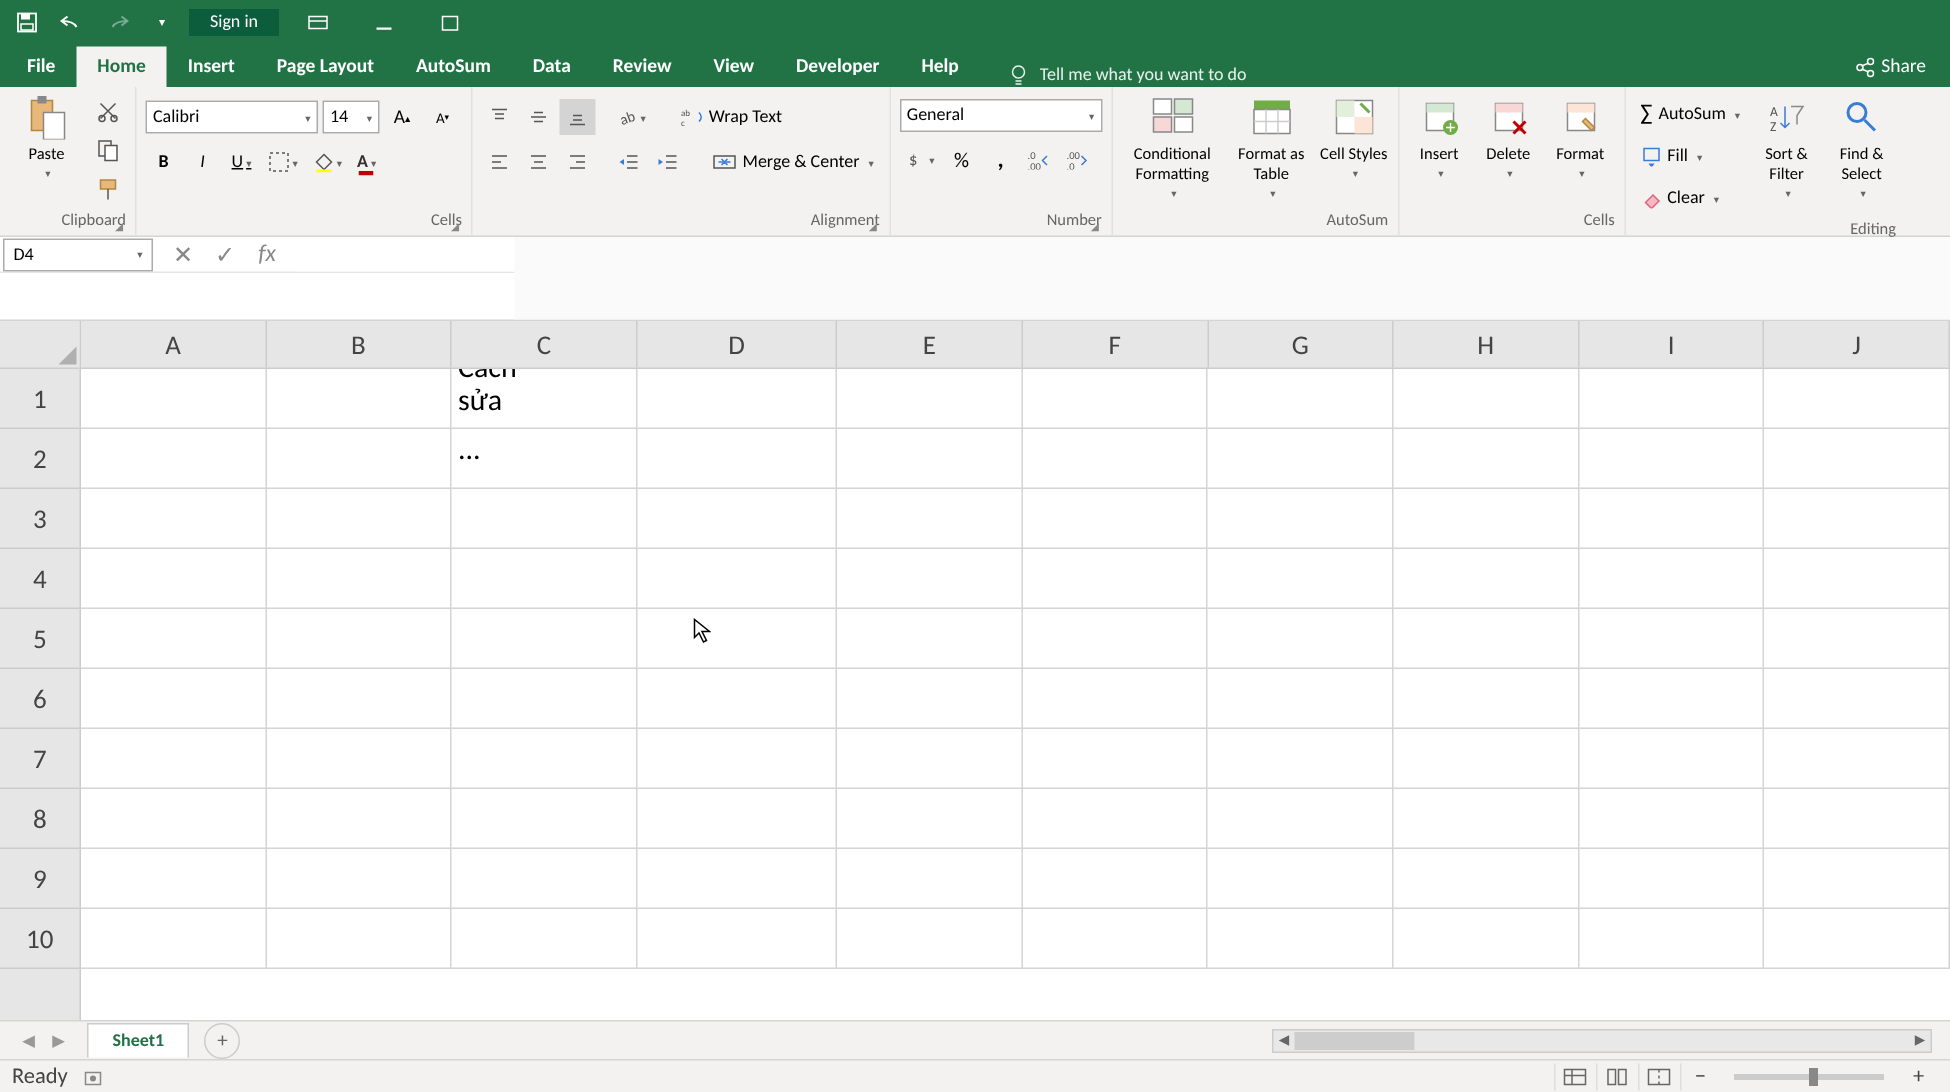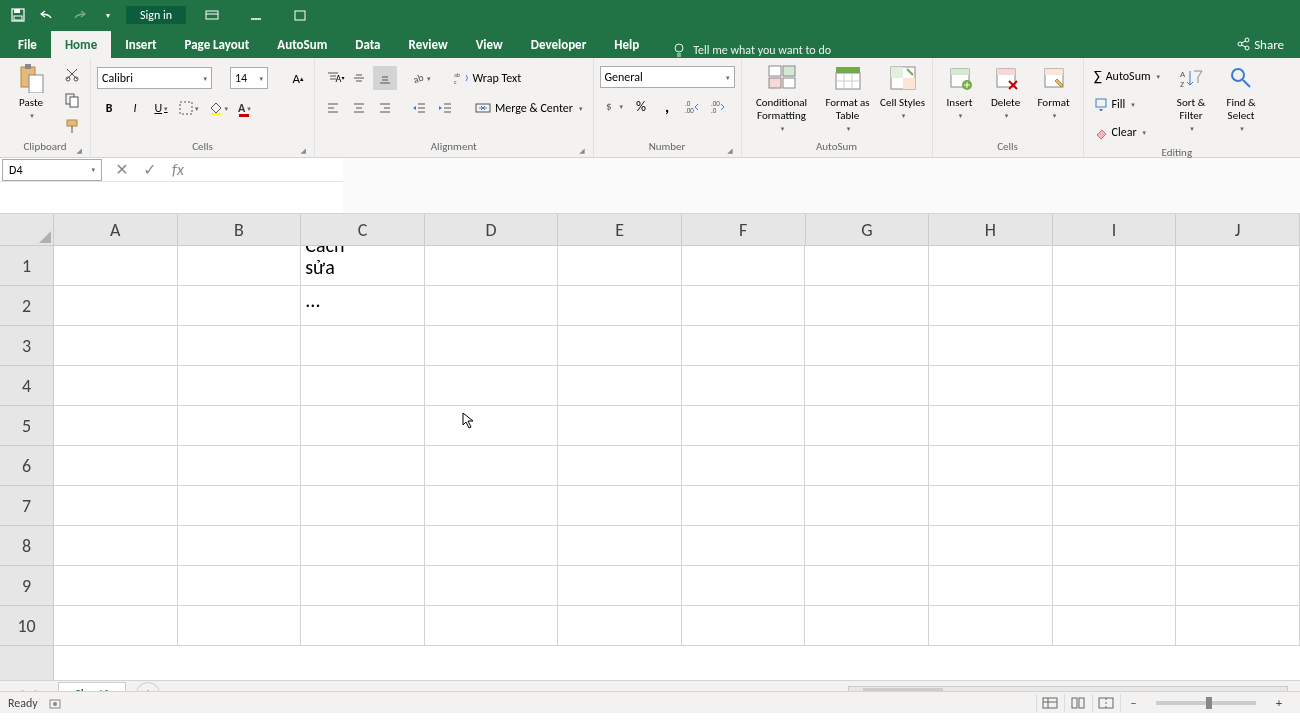--- a/index.html
+++ b/index.html
@@ -12,27 +12,27 @@
 .title-center { flex: 1; text-align: center; }
 .title-right { display: flex; align-items: center; gap: 8px; padding-right: 4px; }
 .signin-btn { background: #0b5d3b; padding: 2px 14px; font-size: 12px; cursor: pointer; }
 .win-btn { width: 36px; height: 30px; display: flex; align-items: center; justify-content: center; cursor: pointer; }
 
 
 .ribbon-tabs { height: 28px; background: #217346; display: flex; align-items: flex-end; padding: 0 4px; color: #fff; font-size: 13px; }
 .ribbon-tab { padding: 6px 14px; cursor: pointer; font-weight: bold; }
 .ribbon-tab.active { background: #f3f2f1; color: #217346; }
 .tellme { display: flex; align-items: center; gap: 6px; margin-left: 18px; opacity: .9; font-size: 12px; }
-.ribbon-share { margin-left: auto; padding: 6px 12px; display: flex; align-items: flex-start; gap: 4px; }
+.ribbon-share { margin-left: auto; padding: 6px 12px; display: flex; align-items: center; gap: 4px; }
 
 
 .ribbon-body { height: 100px; background: #f3f2f1; border-bottom: 1px solid #d4d4d4; display: flex; }
 .rgroup { display: flex; flex-direction: column; border-right: 1px solid #e1e1e1; padding: 4px 6px 0; }
 .rgroup-content { flex: 1; display: flex; align-items: flex-start; gap: 4px; }
-.rgroup-label { text-align: center; font-size: 11px; color: #666; padding: 2px 0 4px; position: relative; }
+.rgroup-label { text-align: right; font-size: 11px; color: #666; padding: 2px 0 4px; position: relative; }
 .rgroup-label.launcher::after { content: "◢"; position: absolute; right: 2px; bottom: 2px; font-size: 7px; color: #888; }
 
 .big-btn { display: flex; flex-direction: column; align-items: center; justify-content: center; width: 50px; gap: 2px; cursor: pointer; font-size: 11px; text-align: center; }
 .big-btn .ico { width: 32px; height: 32px; display: flex; align-items: center; justify-content: center; }
 .mini-col { display: flex; flex-direction: column; gap: 2px; }
 .mini-btn { width: 24px; height: 24px; display: flex; align-items: center; justify-content: center; cursor: pointer; font-size: 12px; }
 .mini-btn.wide { width: auto; padding: 0 4px; }
 .drop-arrow { font-size: 7px; margin-left: 2px; color: #666; }
 
 .combo { height: 22px; border: 1px solid #ababab; background: #fff; font-size: 12px; padding: 0 4px; display: flex; align-items: center; justify-content: space-between; cursor: pointer; }
@@ -69,21 +69,21 @@
 .sheettabs { position: absolute; bottom: 22px; left: 0; right: 0; height: 26px; background: #f3f2f1; border-top: 1px solid #d4d4d4; display: flex; align-items: center; }
 .nav-arrows { display: flex; gap: 2px; padding: 0 10px; }
 .nav-arrow { width: 18px; height: 18px; display: flex; align-items: center; justify-content: center; font-size: 11px; color: #999; cursor: pointer; }
 .sheet-tab { padding: 4px 16px; background: #fff; border: 1px solid #ccc; border-bottom: none; font-size: 12px; font-weight: 600; color: #217346; cursor: pointer; }
 .add-sheet { width: 24px; height: 24px; border: 1px solid #ccc; border-radius: 50%; margin-left: 10px; display: flex; align-items: center; justify-content: center; font-size: 14px; color: #666; cursor: pointer; }
 .hscroll { margin-left: auto; width: 440px; height: 16px; background: #e8e8e8; border: 1px solid #ccc; position: relative; margin-right: 12px; }
 .hscroll-thumb { position: absolute; left: 14px; top: 1px; bottom: 1px; width: 80px; background: #cdcdcd; }
 .hscroll-arrow { position: absolute; top: 0; width: 14px; height: 100%; display: flex; align-items: center; justify-content: center; font-size: 9px; color: #666; }
 
 
-.statusbar { position: absolute; bottom: 15px; left: 0; right: 0; height: 22px; background: #f3f2f1; border-top: 1px solid #d4d4d4; display: flex; align-items: center; font-size: 12px; color: #444; padding: 0 8px; text-align: center; }
+.statusbar { position: absolute; bottom: 0; left: 0; right: 0; height: 22px; background: #f3f2f1; border-top: 1px solid #d4d4d4; display: flex; align-items: center; font-size: 15px; color: #444; padding: 0 8px; text-align: center; }
 .status-left { display: flex; align-items: center; gap: 10px; }
 .status-right { margin-left: auto; display: flex; align-items: center; gap: 2px; }
 .view-btn { width: 26px; height: 18px; display: flex; align-items: center; justify-content: center; border-left: 1px solid #ddd; cursor: pointer; }
 .zoom-slider { width: 100px; height: 4px; background: #ccc; margin: 0 8px; position: relative; }
 .zoom-slider::after { content: ""; position: absolute; left: 50%; top: -4px; width: 6px; height: 12px; background: #888; }
 
 svg { display: block; }
 </style>
 </head>
 <body>
@@ -196,21 +196,21 @@
               <line x1="8" y1="8" x2="8" y2="15" stroke="#555"></line>
             </svg>
           </div>
       </div>
     </div>
     <div class="rgroup-label launcher">Clipboard</div>
   </div>
 
   <div class="rgroup" style="width:224px">
     <div class="rgroup-content" style="flex-direction:column;gap:6px;padding-top:4px">
-      <div style="display:flex;gap:18px;align-items:center">
+      <div style="display:flex;gap:3px;align-items:center">
         <div class="combo font-name">
             <span>Calibri</span>
             <span class="drop-arrow">▾</span>
           </div>
         <div class="combo font-size">
             <span>14</span>
             <span class="drop-arrow">▾</span>
           </div>
         <div class="mini-btn" style="font-size:13px">A<sup style="font-size:7px">▴</sup></div>
         <div class="mini-btn" style="font-size:10px">A<sup style="font-size:6px">▾</sup></div>

